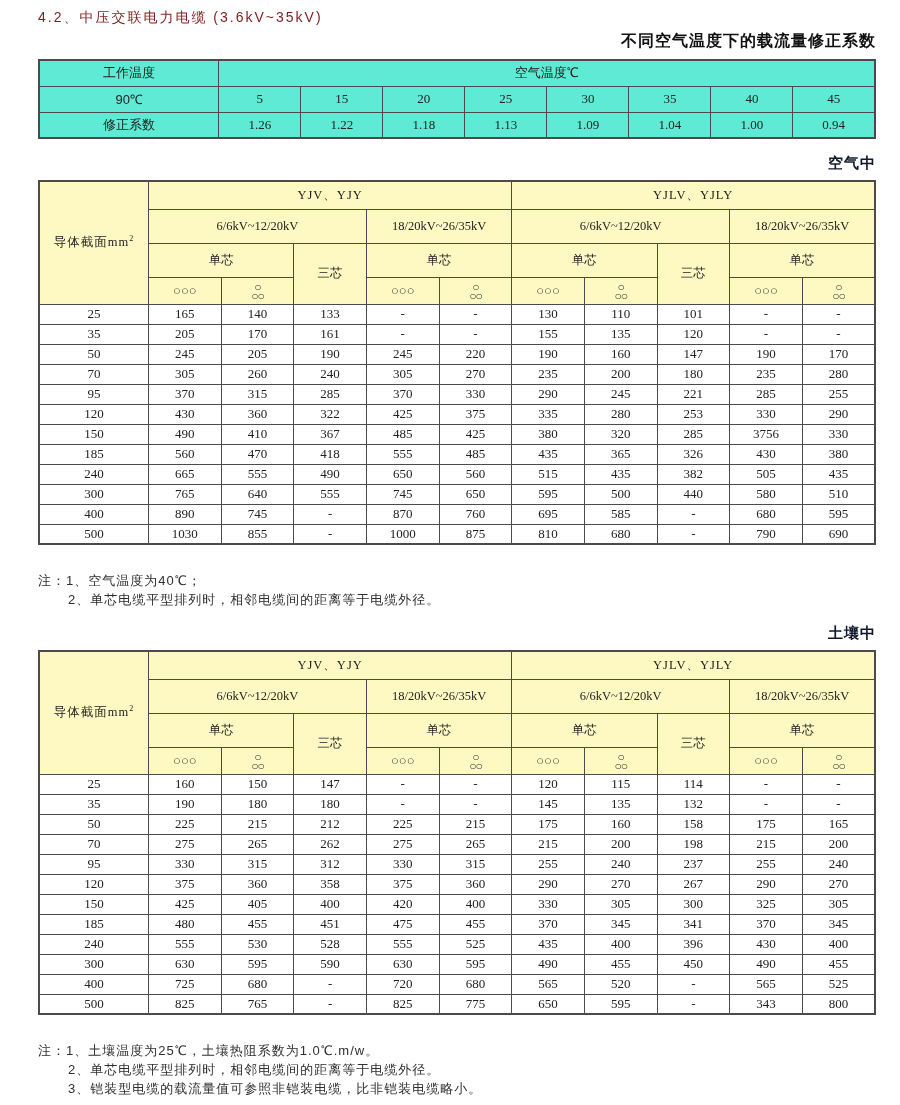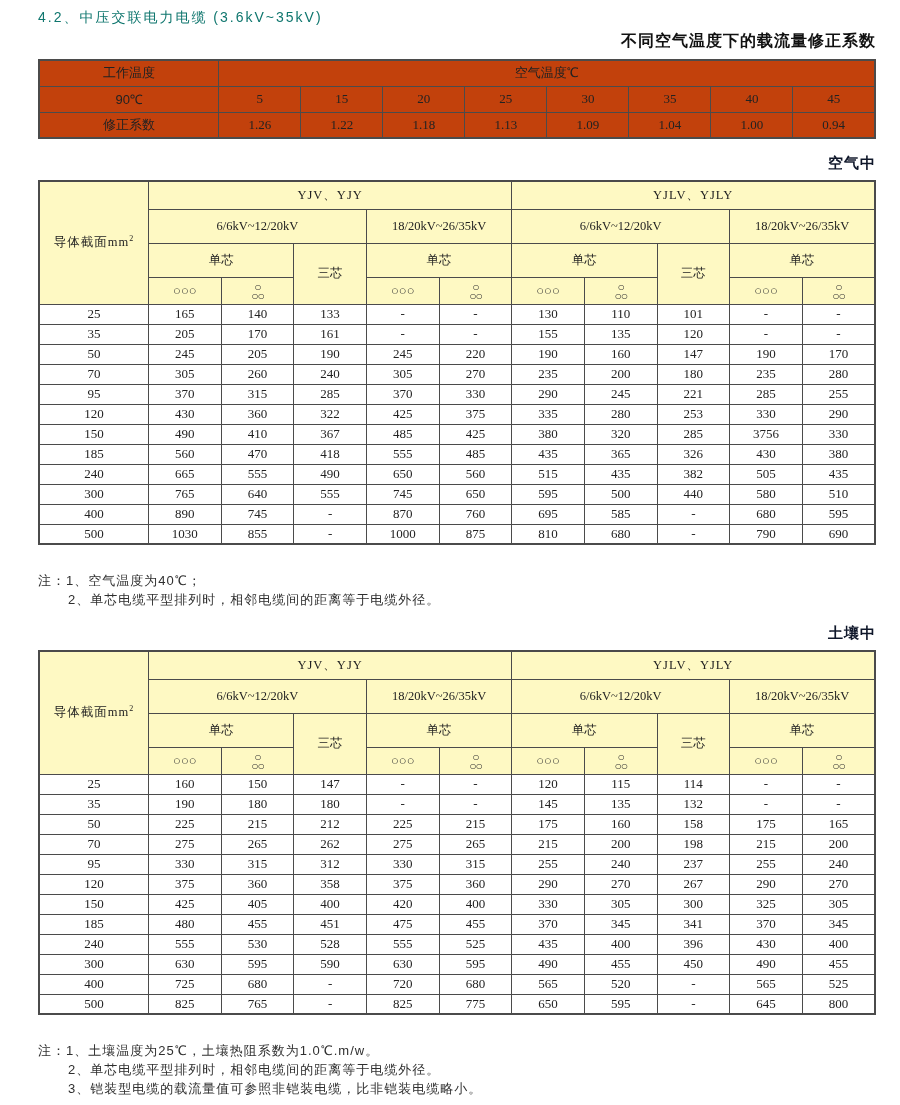--- a/index.html
+++ b/index.html
@@ -6,38 +6,38 @@
   html, body { background: #ffffff; }
   body {
     width: 900px; height: 1105px;
     font-family: "Liberation Sans", sans-serif;
     color: #333;
     overflow: hidden;
   }
   .page { width: 900px; height: 1105px; padding: 7px 24px 0 38px; }
 
   .doc-title {
-    font-size: 14px; letter-spacing: 2px; color: #0f766e;
+    font-size: 14px; letter-spacing: 2px; color: #7f1d1d;
     margin: 2px 0 4px 0;
   }
   .right-title {
     text-align: right; font-weight: bold; font-size: 16px; color: #111;
     letter-spacing: 1px; margin: 0 0 7px 0;
   }
   .section-title {
     text-align: right; font-weight: bold; font-size: 15px; color: #0f172a;
     letter-spacing: 1px; margin: 15px 0 7px 0;
   }
 
   table { width: 100%; border-collapse: collapse; table-layout: fixed; }
 
   
   .corr-table { border: 2px solid #4b4b4b; }
   .corr-table td {
-    border: 1px solid #4b4b4b; background: #c2410c;
+    border: 1px solid #4b4b4b; background: #5eead4;
     text-align: center; vertical-align: middle;
     height: 26px; font-size: 13px;
     font-family: "Liberation Serif", serif; color: #222;
   }
   .corr-table td.cn { font-family: "Liberation Sans", sans-serif; font-size: 13px; }
 
   
   .cable-table { border: 2px solid #4b4b4b; }
   .cable-table th {
     border: 1px solid #4b4b4b; background: #fef9c3;
@@ -546,21 +546,21 @@
         <tr>
           <td>500</td>
           <td>825</td>
           <td>765</td>
           <td>-</td>
           <td>825</td>
           <td>775</td>
           <td>650</td>
           <td>595</td>
           <td>-</td>
-          <td>645</td>
+          <td>343</td>
           <td>800</td>
         </tr>
       </tbody>
   </table>
 
   <div class="notes" id="soil-notes">
       <div class="note-line">注：1、土壤温度为25℃，土壤热阻系数为1.0℃.m/w。</div>
       <div class="note-line">2、单芯电缆平型排列时，相邻电缆间的距离等于电缆外径。</div>
       <div class="note-line">3、铠装型电缆的载流量值可参照非铠装电缆，比非铠装电缆略小。</div>
     </div>

